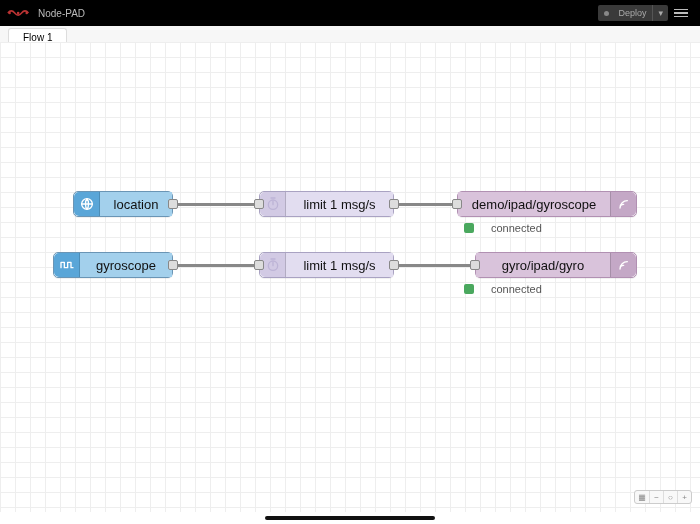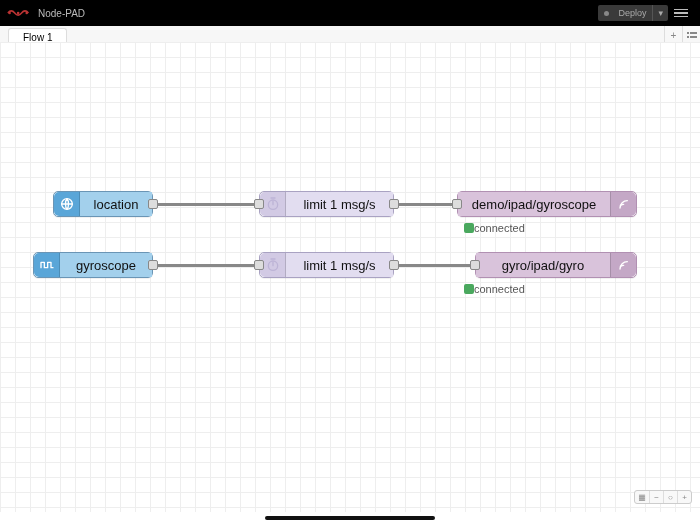--- a/index.html
+++ b/index.html
@@ -12,21 +12,21 @@
   .app-title { margin-left: 4px; }
   .top-spacer { flex: 1; }
   .deploy-btn { background: #3a3a3a; color: #aaa; height: 16px; display: flex; align-items: center; font-size: 9px; border-radius: 2px; margin-right: 6px; cursor: pointer; }
   .deploy-left { display: flex; align-items: center; gap: 9px; padding: 0 6px; }
   .deploy-dot { width: 5px; height: 5px; border-radius: 50%; background: #888; }
   .deploy-caret { padding: 0 5px; border-left: 1px solid #555; height: 100%; display: flex; align-items: center; }
   .hamburger { width: 18px; display: flex; flex-direction: column; gap: 2px; margin-right: 8px; cursor: pointer; }
   .hamburger span { height: 1.5px; background: #bbb; width: 14px; }
 
   
-  .tabbar { height: 20px; background: #f7f7f7; border-bottom: 1px solid #ddd; display: flex; align-items: stretch; font-size: 10px; }
+  .tabbar { height: 20px; background: #f7f7f7; border-bottom: 1px solid #ddd; display: flex; align-items: stretch; font-size: 10px; flex-direction: column; }
   .tabs { display: flex; align-items: stretch; padding-left: 8px; }
   .tab { background: #fff; border: 1px solid #ddd; border-bottom: none; border-top-left-radius: 3px; border-top-right-radius: 3px; padding: 3px 14px; margin-top: 2px; margin-right: 4px; cursor: pointer; }
   .tabbar-spacer { flex: 1; }
   .tab-btn { width: 18px; border-left: 1px solid #ddd; display: flex; align-items: center; justify-content: center; color: #888; cursor: pointer; }
 
   
   .canvas { position: absolute; top: 42px; left: 0; right: 0; height: 470px; overflow: hidden;
     background-color: #fff;
     background-image:
       linear-gradient(#eee 1px, transparent 1px),
@@ -42,31 +42,31 @@
   .node { position: absolute; height: 26px; border-radius: 5px; display: flex; align-items: stretch; border: 1px solid rgba(0,0,0,0.35); box-shadow: 0 1px 0 rgba(0,0,0,0.05); cursor: pointer; }
   .n-icon { width: 26px; display: flex; align-items: center; justify-content: center; border-right: 1px solid rgba(0,0,0,0.15); border-top-left-radius: 5px; border-bottom-left-radius: 5px; }
   .n-icon.right { border-right: none; border-left: 1px solid rgba(0,0,0,0.15); border-radius: 0 5px 5px 0; }
   .n-label { flex: 1; display: flex; align-items: center; justify-content: center; font-size: 13px; color: #111; padding: 0 8px; }
   .port { position: absolute; width: 10px; height: 10px; background: #ddd; border: 1px solid #888; border-radius: 2px; top: 50%; transform: translateY(-50%); }
   .port.left { left: -6px; }
   .port.right { right: -6px; }
 
   .blue .n-icon { background: #5aa6d8; }
   .blue .n-label { background: #a3d0ec; }
-  .blue { border-color: #6a95b5; }
+  .blue { border-color: #6a95b5; margin-left: 20px; }
 
   .lav .n-icon  { background: #d2cae4; }
   .lav .n-label { background: #e2ddf0; }
   .lav { border-color: #a9a2c2; }
 
   .plum .n-icon  { background: #c4a8c6; }
   .plum .n-label { background: #d9c3db; }
   .plum { border-color: #b190b2; }
 
-  .status { position: absolute; display: flex; align-items: center; gap: 0; font-size: 11px; color: #555; }
+  .status { position: absolute; display: flex; align-items: center; gap: 17px; font-size: 11px; color: #555; }
   .status-dot { width: 10px; height: 10px; border-radius: 2px; background: #4aa85e; }
 
   .home-indicator { position: absolute; bottom: 4px; left: 50%; transform: translateX(-50%); width: 170px; height: 4px; background: #111; border-radius: 3px; }
 
   .nav-footer { position: absolute; right: 8px; bottom: 8px; display: flex; border: 1px solid #ccc; background: #f8f8f8; border-radius: 3px; height: 14px; }
   .nav-footer div { width: 14px; display: flex; align-items: center; justify-content: center; font-size: 8px; color: #888; border-left: 1px solid #ddd; cursor: pointer; }
   .nav-footer div:first-child { border-left: none; }
 
   .icon-svg { width: 16px; height: 16px; }
   .icon-svg path, .icon-svg circle, .icon-svg polyline { stroke: #fff; stroke-width: 2; fill: none; stroke-linecap: round; stroke-linejoin: round; }

